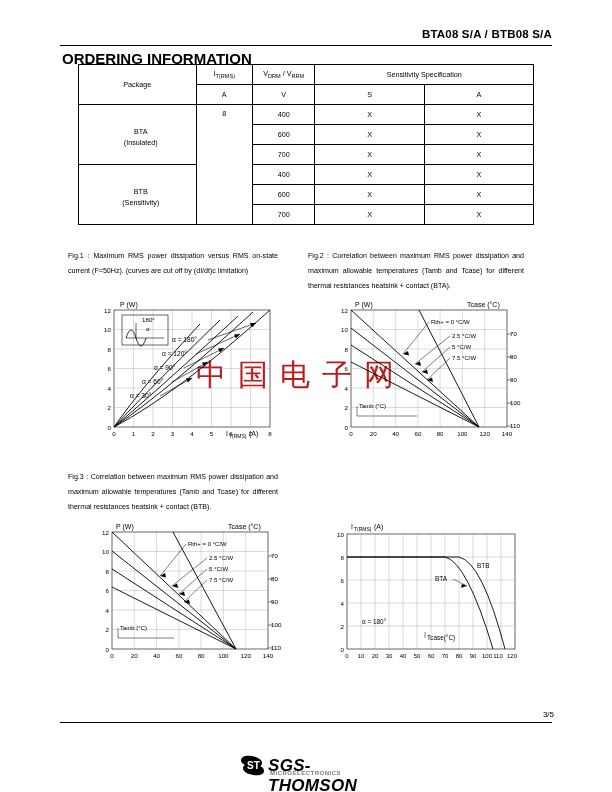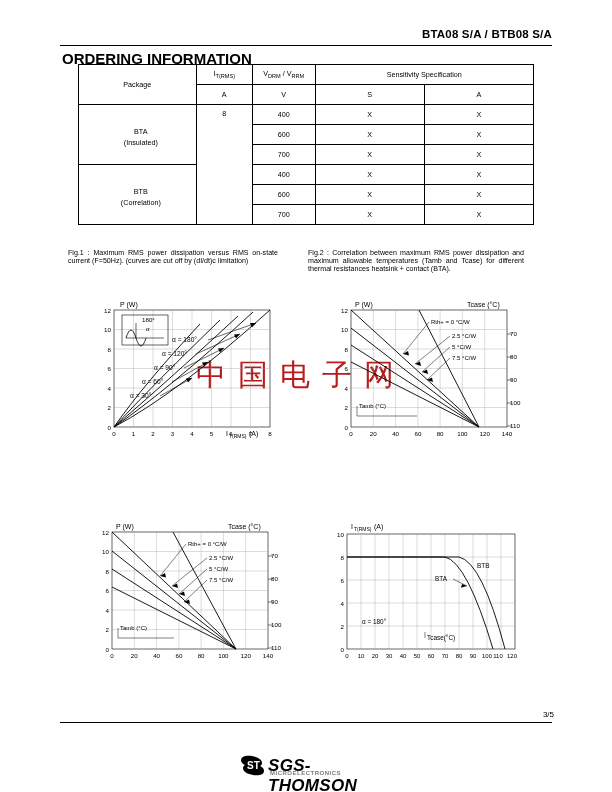--- a/index.html
+++ b/index.html
@@ -81,21 +81,21 @@
     padding-top: 4px !important;
   }
   .pkg-cell .sub { display: block; }
   .sub-sm { font-size: 5.6px; vertical-align: sub; }
   .nb { white-space: nowrap; }
 
   
   .caption {
     position: absolute;
     font-size: 7.1px;
-    line-height: 8px;
+    line-height: 15px;
     text-align: justify;
   }
   .cap-f1 { left: 68px;  top: 249px; width: 210px; }
   .cap-f2 { left: 308px; top: 249px; width: 216px; }
   .cap-f3 { left: 68px;  top: 470px; width: 210px; }
   .cap-f4 { left: 307px; top: 470px; width: 216px; }
 
   
   .graph {
     position: absolute;
@@ -202,41 +202,42 @@
       <td>X</td>
     </tr>
     <tr>
       <td>700</td>
       <td>X</td>
       <td>X</td>
     </tr>
     <tr>
       <td class="pkg-cell" rowspan="3">
         <span class="sub">BTB</span>
-        <span class="sub">(Correlation)</span>
+        <span class="sub">(Sensitivity)</span>
       </td>
       <td>400</td>
       <td>X</td>
       <td>X</td>
     </tr>
     <tr>
       <td>600</td>
       <td>X</td>
       <td>X</td>
     </tr>
     <tr>
       <td>700</td>
       <td>X</td>
       <td>X</td>
     </tr>
   </tbody>
     </table>
 
   <div class="caption cap-f1">Fig.1 : Maximum RMS power dissipation versus RMS on-state current (F=50Hz). (curves are cut off by (dI/dt)c limitation)</div>
   <div class="caption cap-f2">Fig.2 : Correlation between maximum RMS power dissipation and maximum allowable temperatures (Tamb and Tcase) for different thermal resistances heatsink + contact (BTA).</div>
+  <div class="caption cap-f3">Fig.3 : Correlation between maximum RMS power dissipation and maximum allowable temperatures (Tamb and Tcase) for different thermal resistances heatsink + contact (BTB).</div>
 
   <div class="watermark">中国电子网</div>
 
   <div class="graph" style="left:68px; top:298px;">
     <svg width="230" height="150" viewBox="0 0 230 150">
 
       <text x="52" y="9" font-size="7" font-family="Liberation Sans, sans-serif">P (W)</text>
       <text x="158" y="138" font-size="7" font-family="Liberation Sans, sans-serif">I</text>
       <text x="161" y="140" font-size="5" font-family="Liberation Sans, sans-serif">T(RMS)</text>
       <text x="181" y="138" font-size="7" font-family="Liberation Sans, sans-serif">(A)</text>

